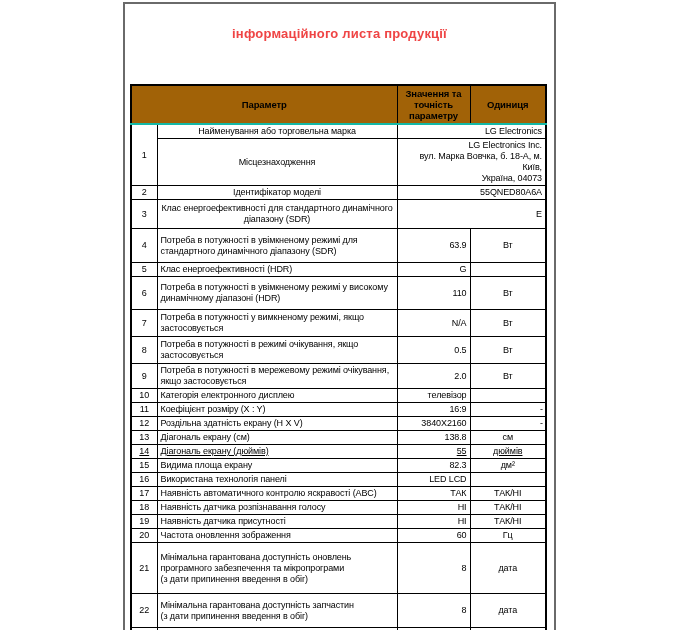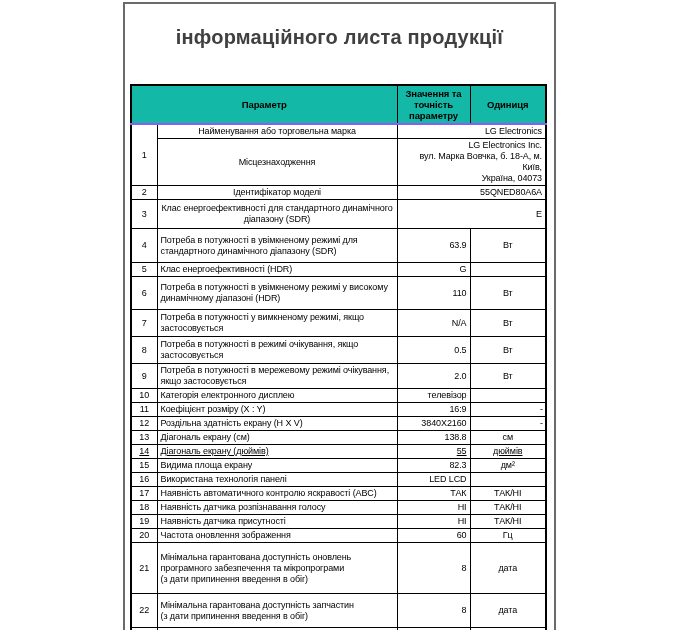--- a/index.html
+++ b/index.html
@@ -13,23 +13,23 @@
     position: absolute;
     left: 123px; top: 2px;
     width: 429px; height: 650px;
     border: 2px solid #6a6a6a;
     background: #ffffff;
   }
   .title {
     position: absolute;
     top: 22px; left: 0; right: 0;
     text-align: center;
-    font-size: 20px;
+    font-size: 13px;
     font-weight: bold;
-    color: #404040;
+    color: #ef4444;
     letter-spacing: 0.2px;
     white-space: nowrap;
   }
   table.info {
     position: absolute;
     left: 5px; top: 80px;
     border-collapse: collapse;
     table-layout: fixed;
     width: 415px;
     border: 2px solid #000;
@@ -38,24 +38,24 @@
     color: #000;
   }
   table.info th, table.info td {
     border: 1px solid #000;
     padding: 1px 3px;
     vertical-align: middle;
     overflow: hidden;
     letter-spacing: -0.1px;
   }
   table.info thead th {
-    background: #14b8a6;
+    background: #a16207;
     font-weight: bold;
     text-align: center;
-    border-bottom: 2px solid #8b5cf6;
+    border-bottom: 2px solid #14b8a6;
     font-size: 9.5px;
   }
   td.num { text-align: center; padding: 1px 0; }
   td.param { text-align: left; }
   td.param.center { text-align: center; }
   td.val { text-align: right; }
   td.unit { text-align: center; margin-top: 36px; }
   td.unit.right { text-align: right; padding-right: 2px; }
   .pre { white-space: pre-line; }
 </style>

